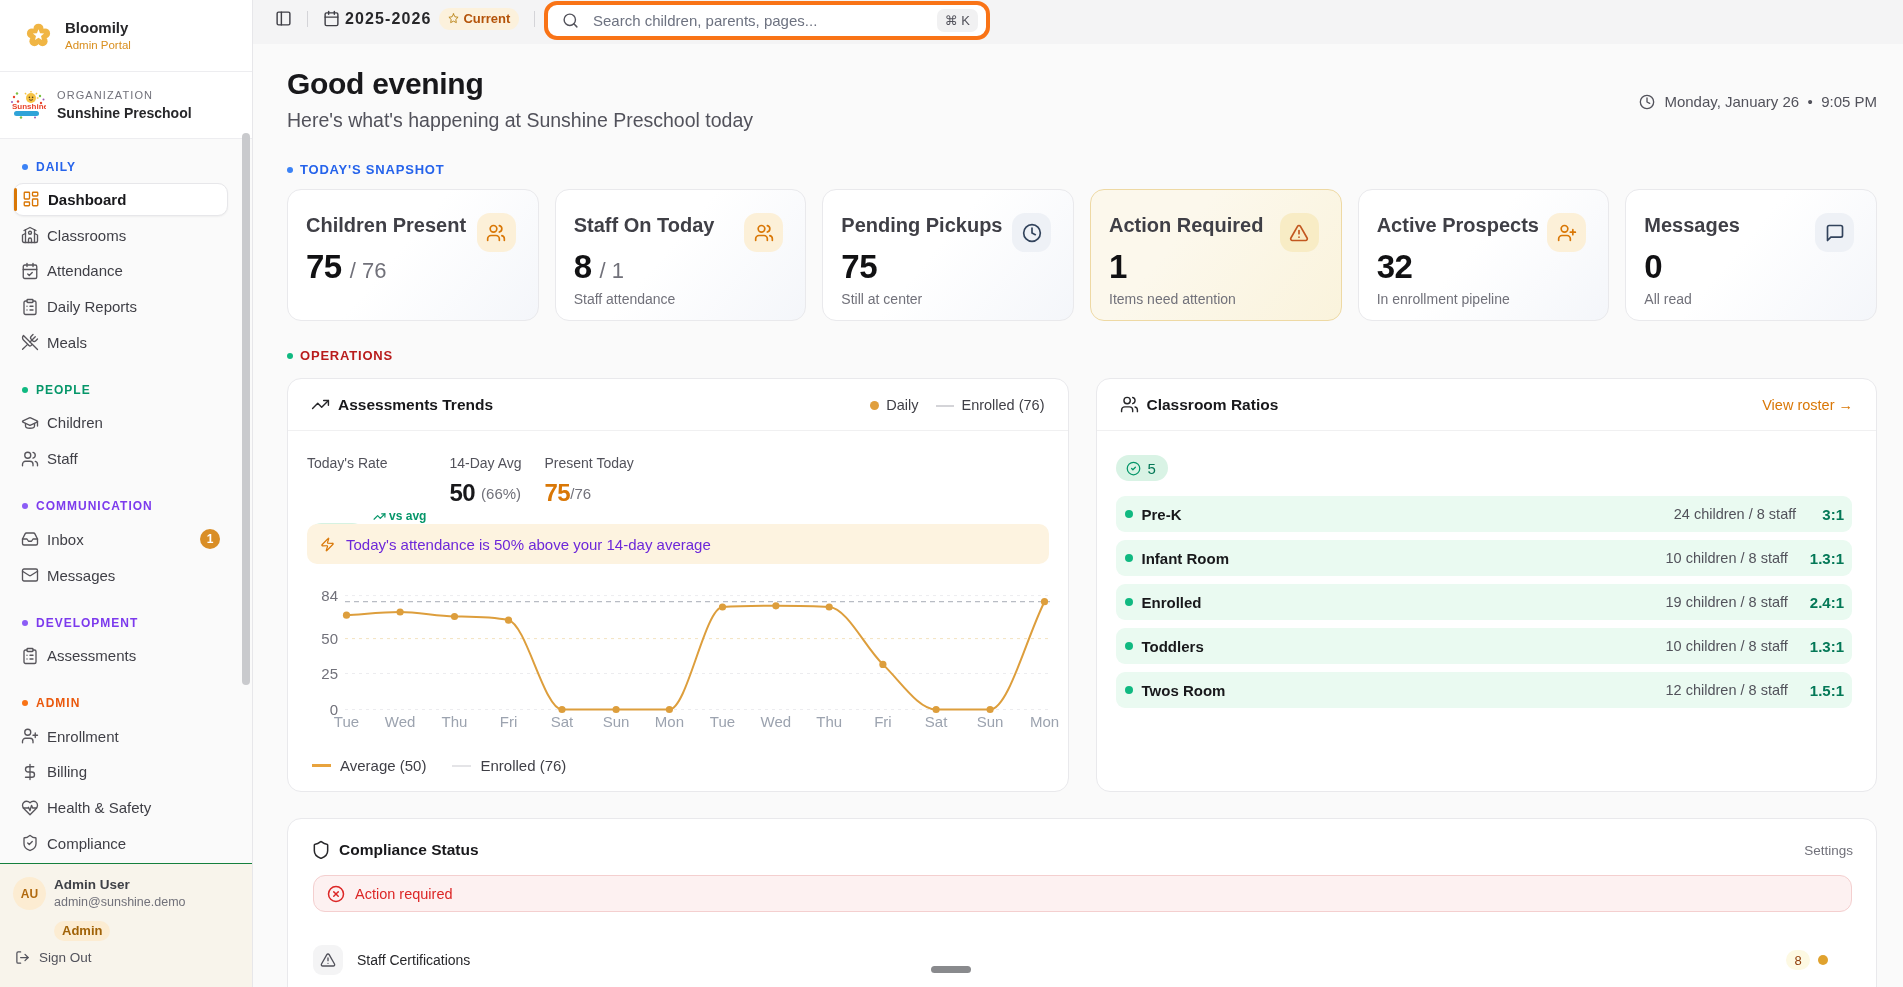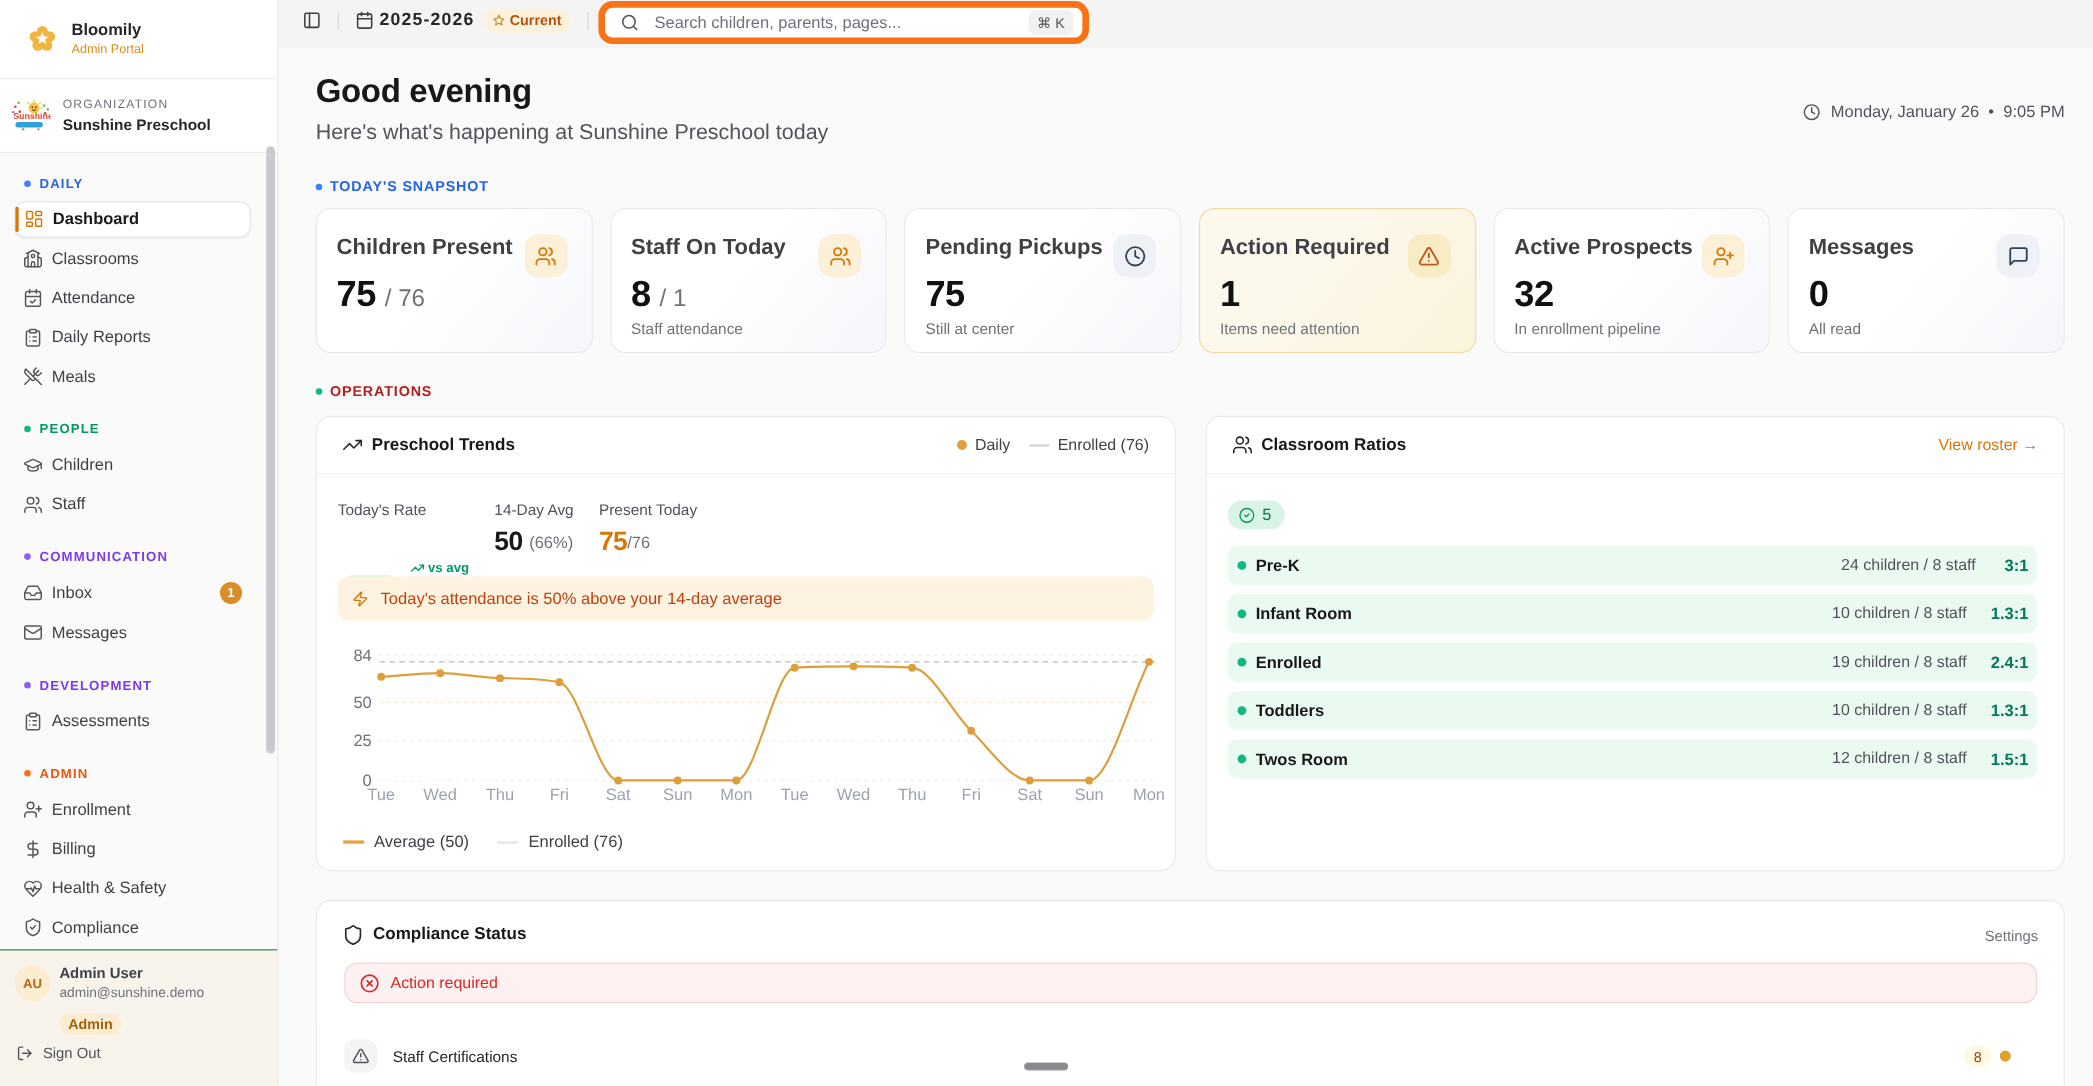--- a/index.html
+++ b/index.html
@@ -38,21 +38,21 @@
 .signout { display:flex; align-items:center; gap:9px; margin-top:9px; margin-left:2px; font-size:13.5px; color:#52525b; }
 .signout svg { width:15px; height:15px; stroke:#52525b; }
 
 
 .main { position:absolute; left:253px; top:0; width:1650px; height:987px; }
 .topbar { height:44px; background:#f4f4f5; display:flex; align-items:center; padding-left:22px; padding-bottom:7px; position:relative; }
 .tb-ic { width:17px; height:17px; stroke:#3f3f46; }
 .tb-div { width:1px; height:16px; background:#d4d4d8; margin:0 15px; }
 .tb-year { display:flex; align-items:center; gap:5px; font-size:16px; font-weight:700; color:#27272a; letter-spacing:1.1px; }
 .cur-badge { margin-left:8px; display:flex; align-items:center; gap:4px; background:#fcf1dc; border-radius:999px; height:22px; padding:0 9px; font-size:13px; font-weight:600; color:#b45309; }
-.searchbox { position:absolute; left:291px; top:1px; width:446px; height:39px; background:#fff; border:6px solid #f97316; border-radius:13px; display:flex; align-items:center; padding:0 8px 0 14px; }
+.searchbox { position:absolute; left:291px; top:1px; width:446px; height:39px; background:#fff; border:4px solid #f97316; border-radius:13px; display:flex; align-items:center; padding:0 8px 0 14px; }
 .searchbox .ph { font-size:15px; color:#6d7280; margin-left:14px; }
 .kbd { margin-left:auto; background:#f1f1f2; border-radius:7px; font-size:13px; color:#52525b; padding:4px 8px; }
 
 
 .content { padding:0 26px 0 34px; }
 .greet-row { display:flex; align-items:flex-start; margin-top:23px; }
 h1 { font-size:30px; font-weight:700; color:#18181b; letter-spacing:-.3px; }
 .sub { font-size:19.5px; color:#52525b; margin-top:8px; }
 .dateline { margin-left:auto; display:flex; align-items:center; gap:9px; font-size:15px; color:#52525b; margin-top:26px; }
 .dateline svg { width:16px; height:16px; stroke:#52525b; }
@@ -425,21 +425,21 @@
 
     <div class="slabel green" style="margin-top:27px;"><span class="dot"></span>OPERATIONS</div>
 
     <div class="ops">
       <div class="opcard" id="attcard">
         <div class="ophead">
           <svg class="hic" viewBox="0 0 24 24" fill="none" stroke-width="2" stroke-linecap="round" stroke-linejoin="round">
               <polyline points="22 7 13.5 15.5 8.5 10.5 2 17"></polyline>
               <polyline points="16 7 22 7 22 13"></polyline>
             </svg>
-          <span class="h">Preschool Trends</span>
+          <span class="h">Assessments Trends</span>
           <div class="leg">
               <span><span class="d"></span>Daily</span>
               <span><span class="l"></span>Enrolled (76)</span>
             </div>
         </div>
 
         <div style="position:absolute; left:19px; top:76px; display:flex; gap:23px;">
           <div>
             <div style="font-size:14px;color:#52525b;">Today's Rate</div>
             <div style="display:flex;align-items:center;gap:6px;margin-top:8px;">
@@ -464,21 +464,21 @@
                 <span style="font-size:24px;font-weight:700;color:#d97706;letter-spacing:-.5px;">75</span>
                 <span style="font-size:15px;color:#71717a;">/76</span>
               </div>
           </div>
         </div>
 
         <div style="position:absolute; left:19px; right:19px; top:145px; height:40px;background:#fdf3e0;border-radius:10px;display:flex;align-items:center;gap:11px;padding:0 13px;">
           <svg width="15" height="15" viewBox="0 0 24 24" fill="none" stroke="#d97706" stroke-width="2" stroke-linecap="round" stroke-linejoin="round">
               <path d="M4 14a1 1 0 0 1-.78-1.63l9.9-10.2a.5.5 0 0 1 .86.46l-1.92 6.02A1 1 0 0 0 13 10h7a1 1 0 0 1 .78 1.63l-9.9 10.2a.5.5 0 0 1-.86-.46l1.92-6.02A1 1 0 0 0 11 14z"></path>
             </svg>
-          <span style="font-size:15px;color:#c2410c;">Today's attendance is 50% above your 14-day average</span>
+          <span style="font-size:15px;color:#6d28d9;">Today's attendance is 50% above your 14-day average</span>
         </div>
 
         <svg id="chart" width="781" height="170" viewBox="0 0 781 170" style="position:absolute;left:0;top:200px;">
             <line x1="57" x2="762" y1="16.60" y2="16.60" stroke="#ececef" stroke-width="1" stroke-dasharray="3 4"></line>
             <text x="50" y="21.60" text-anchor="end" font-size="15" fill="#71717a">84</text>
             <line x1="57" x2="762" y1="59.60" y2="59.60" stroke="#f3e3c0" stroke-width="1" stroke-dasharray="3 4"></line>
             <text x="50" y="64.60" text-anchor="end" font-size="15" fill="#71717a">50</text>
             <line x1="57" x2="762" y1="94.5" y2="94.5" stroke="#ececef" stroke-width="1" stroke-dasharray="3 4"></line>
             <text x="50" y="99.5" text-anchor="end" font-size="15" fill="#71717a">25</text>
             <line x1="57" x2="762" y1="130.5" y2="130.5" stroke="#ececef" stroke-width="1" stroke-dasharray="3 4"></line>

